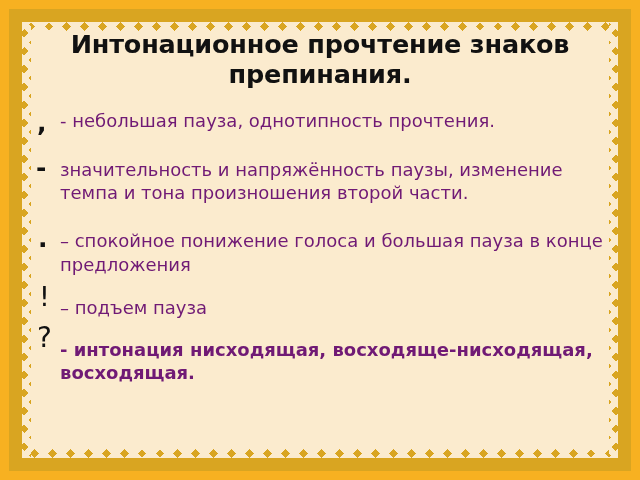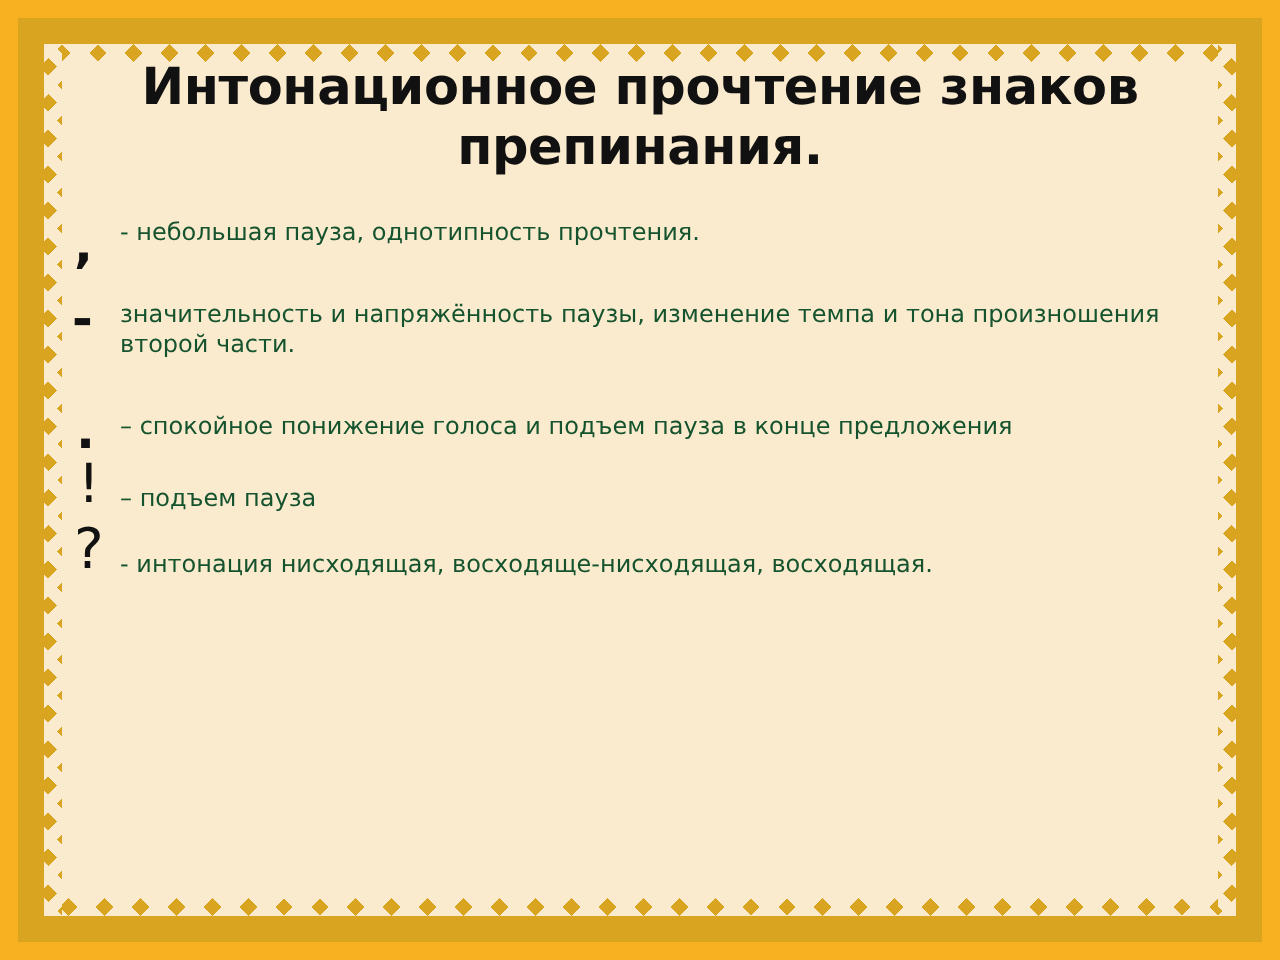--- a/index.html
+++ b/index.html
@@ -138,44 +138,44 @@
   .bullet-marker {
     position: absolute;
     left: 0;
     font-weight: bold;
     color: #111111;
     line-height: 1;
   }
 
   .bullet-text {
     display: block;
-    font-size: 12px;
+    font-size: 18px;
     line-height: 1.30;
-    color: #14532d;
+    color: #701a75;
     white-space: pre-line;
   }
 
   
   .item-comma          { margin-top: 20px; }
   .item-comma .bullet-marker  { font-size: 25px; top: 1px; left: 1px; }
 
   .item-dash           { margin-top: 25px; }
   .item-dash .bullet-marker   { font-size: 25px; top: -3px; left: 0px; }
 
   .item-period         { margin-top: 25px; }
   .item-period .bullet-marker { font-size: 25px; top: -3px; left: 2px; }
 
   .item-exclaim        { margin-top: 20px; }
   .item-exclaim .bullet-marker{ font-size: 27px; top: -13px; left: 3px; font-weight: normal; }
 
   .item-question       { margin-top: 18px; }
   .item-question .bullet-marker{ font-size: 28px; top: -14px; left: 1px; font-weight: normal; }
 
   
-  .item-question .bullet-text { position: relative; z-index: 5; }
+  .item-question .bullet-text { position: relative; z-index: 5; font-weight: bold; }
 </style>
 </head>
 <body>
 
 <div class="slide">
 
   <div class="zigzag-frame">
     <div class="paper"></div>
     <div class="teeth teeth-top"></div>
     <div class="teeth teeth-bottom"></div>
@@ -194,21 +194,21 @@
         <span class="bullet-text">- небольшая пауза, однотипность прочтения.</span>
       </li>
 
       <li class="bullet-item item-dash">
         <span class="bullet-marker">-</span>
         <span class="bullet-text">значительность и напряжённость паузы, изменение темпа и тона произношения второй части.</span>
       </li>
 
       <li class="bullet-item item-period">
         <span class="bullet-marker">.</span>
-        <span class="bullet-text">– спокойное понижение голоса и подъем пауза в конце предложения</span>
+        <span class="bullet-text">– спокойное понижение голоса и большая пауза в конце предложения</span>
       </li>
 
       <li class="bullet-item item-exclaim">
         <span class="bullet-marker">!</span>
         <span class="bullet-text">– подъем пауза</span>
       </li>
 
       <li class="bullet-item item-question">
         <span class="bullet-marker">?</span>
         <span class="bullet-text">- интонация нисходящая, восходяще-нисходящая, восходящая.</span>

